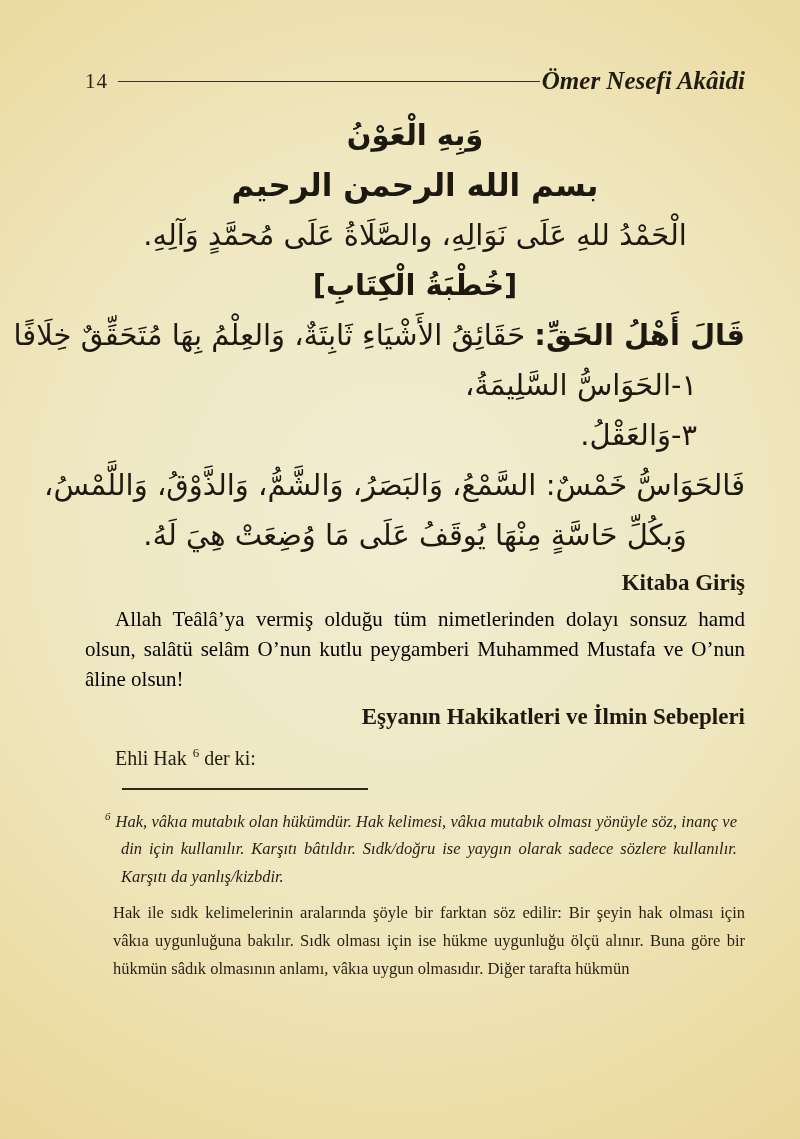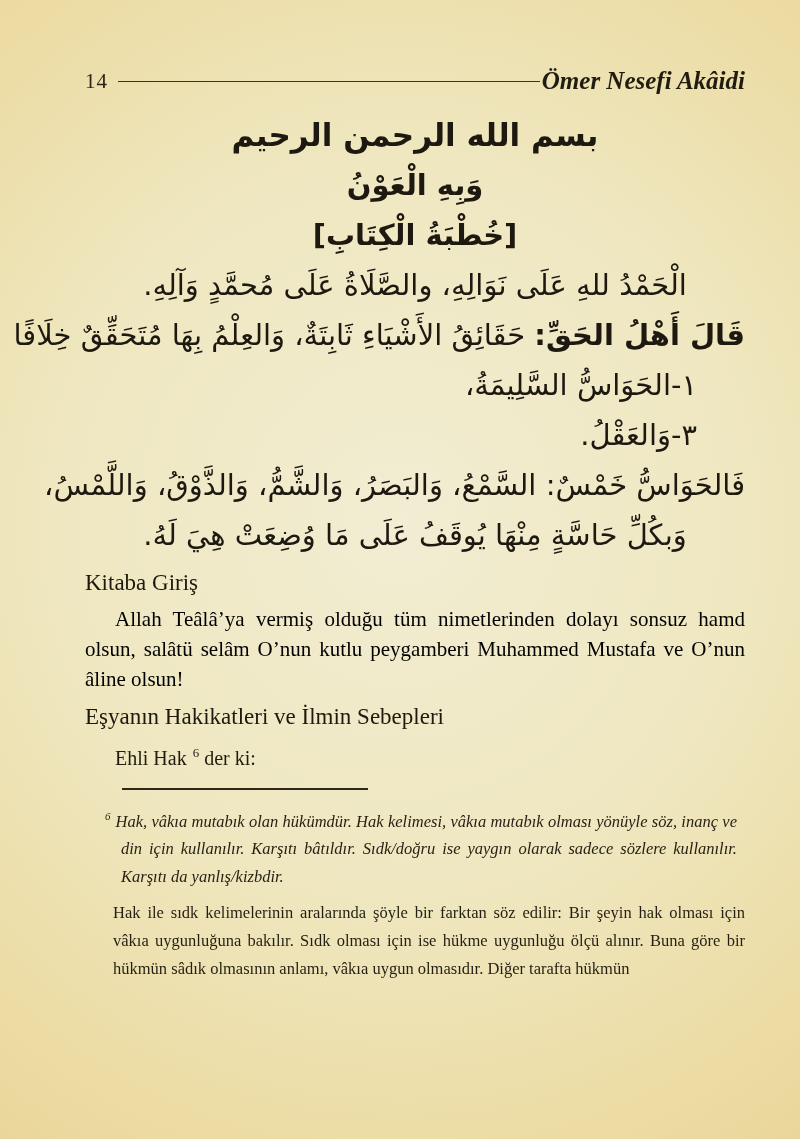--- a/index.html
+++ b/index.html
@@ -22,21 +22,21 @@
   .arabic{direction:rtl;margin-top:14px;color:#1d1910;
     font-family:"DejaVu Sans", sans-serif;}
   .ar-line{font-size:29px;line-height:50px;white-space:nowrap;}
   .ar-center{text-align:center;}
   .ar-right{text-align:right;}
   .ar-b{font-weight:bold;}
   .basmala{font-size:31px;}
   .ar-indent{padding-right:48px;}
 
   
-  .tk-heading{font-size:23px;font-weight:normal;text-align:left;margin:10px 0 8px 0;color:#1e190e;}
+  .tk-heading{font-size:23px;font-weight:bold;text-align:right;margin:10px 0 8px 0;color:#1e190e;}
   .tk-para{font-size:21px;line-height:30px;text-align:justify;text-indent:30px;margin:0;color:#000000;}
   .ehli{font-size:20px;line-height:30px;margin-top:8px;padding-left:30px;}
   .ehli sup{font-size:13px;margin:0 5px 0 6px;}
 
   
   .fn-rule{width:246px;height:2px;background:#2e2818;margin:15px 0 12px 37px;border:0;}
   .footnote{font-size:16.5px;line-height:28px;text-align:justify;color:#241f12;
     padding-left:28px;}
   .fn-para1{text-indent:-16px;margin:8px;font-style:italic;}
   .fn-para2{margin:0;}
@@ -47,24 +47,24 @@
 
 <div class="page">
 
   <div class="header">
     <span class="page-num">14</span>
     <span class="header-rule"></span>
     <span class="header-title">Ömer Nesefi Akâidi</span>
   </div>
 
   <div class="arabic">
+    <div class="ar-line ar-center ar-b">وَبِهِ الْعَوْنُ</div>
     <div class="ar-line ar-center ar-b basmala">بسم الله الرحمن الرحيم</div>
-    <div class="ar-line ar-center ar-b">وَبِهِ الْعَوْنُ</div>
+    <div class="ar-line ar-center">الْحَمْدُ للهِ عَلَى نَوَالِهِ، والصَّلَاةُ عَلَى مُحمَّدٍ وَآلِهِ.</div>
     <div class="ar-line ar-center ar-b">[خُطْبَةُ الْكِتَابِ]</div>
-    <div class="ar-line ar-center">الْحَمْدُ للهِ عَلَى نَوَالِهِ، والصَّلَاةُ عَلَى مُحمَّدٍ وَآلِهِ.</div>
     <div class="ar-line ar-center"><span class="ar-b">قَالَ أَهْلُ الحَقِّ:</span> <span>حَقَائِقُ الأَشْيَاءِ ثَابِتَةٌ، وَالعِلْمُ بِهَا مُتَحَقِّقٌ خِلَافًا</span></div>
     <div class="ar-line ar-right ar-indent">١-الحَوَاسُّ السَّلِيمَةُ،</div>
     <div class="ar-line ar-right ar-indent">٣-وَالعَقْلُ.</div>
     <div class="ar-line ar-center">فَالحَوَاسُّ خَمْسٌ: السَّمْعُ، وَالبَصَرُ، وَالشَّمُّ، وَالذَّوْقُ، وَاللَّمْسُ،</div>
     <div class="ar-line ar-center">وَبكُلِّ حَاسَّةٍ مِنْهَا يُوقَفُ عَلَى مَا وُضِعَتْ هِيَ لَهُ.</div>
   </div>
 
   <h2 class="tk-heading">Kitaba Giriş</h2>
   <p class="tk-para">Allah Teâlâ’ya vermiş olduğu tüm nimetlerinden dolayı sonsuz hamd olsun, salâtü selâm O’nun kutlu peygamberi Muhammed Mustafa ve O’nun âline olsun!</p>
   <h2 class="tk-heading">Eşyanın Hakikatleri ve İlmin Sebepleri</h2>

